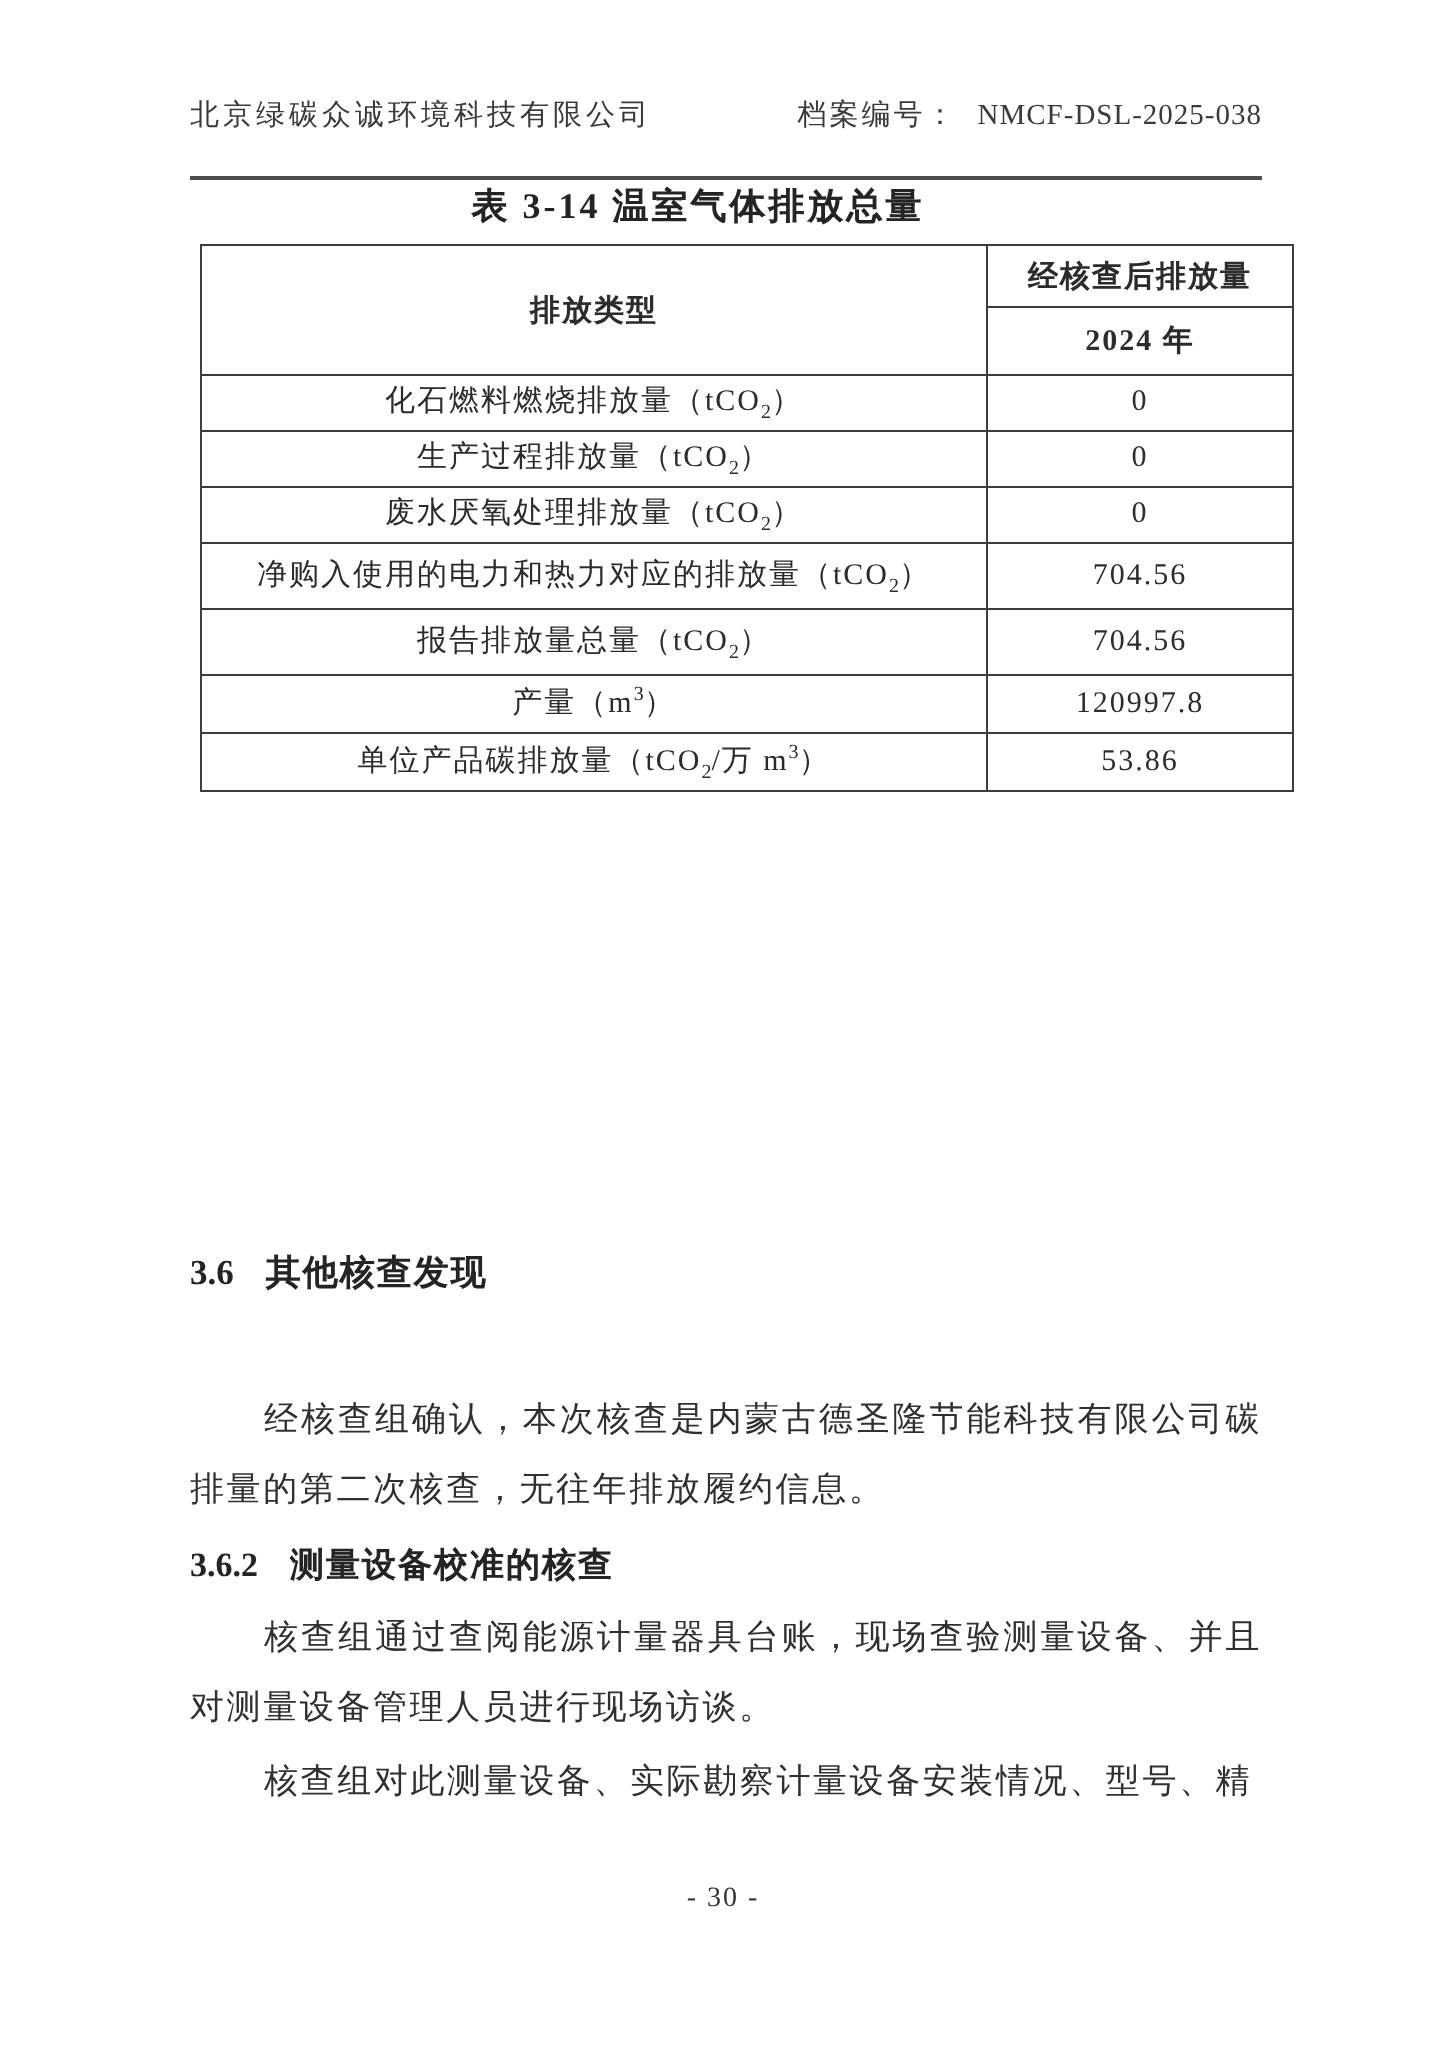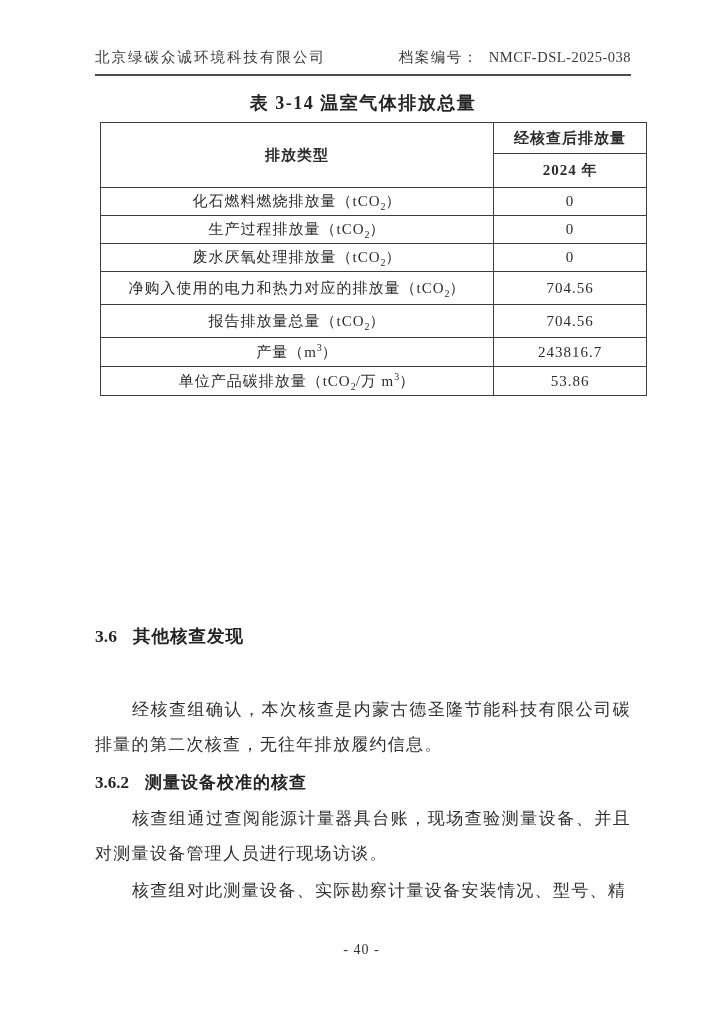--- a/index.html
+++ b/index.html
@@ -10,30 +10,30 @@
     margin:0 auto;
     background:#ffffff;
     color:#2e2e2e;
     font-family:"Liberation Serif","DejaVu Serif",serif;
     overflow:hidden;
   }
   
   .hdr {
     position:absolute; left:95px; top:48px; width:536px;
     display:flex; justify-content:space-between; align-items:flex-end;
-    padding-bottom:7px;
+    padding-bottom:21px;
     border-bottom:2px solid #4d4d4d;
     font-size:14.5px; color:#3a3a3a;
   }
   .hdr .company { letter-spacing:2px; }
   .hdr .fileno-label { letter-spacing:1.5px; }
   .hdr .fileno-value { margin-left:10px; letter-spacing:0.5px;margin-top:22px; }
   
   .tbl-title {
-    position:absolute; left:95px; top:91px; width:536px;
+    position:absolute; left:81px; top:91px; width:536px;
     text-align:center; font-weight:bold; font-size:18px; letter-spacing:1.5px;
     color:#242424;
   }
   
   table.ghg {
     position:absolute; left:100px; top:122px;
     border-collapse:collapse; table-layout:fixed;
   }
   table.ghg td {
     border:1.5px solid #3d3d3d;
@@ -110,21 +110,21 @@
       <tr class="drow-m">
         <td class="c1"><span>净购入使用的电力和热力对应的排放量（tCO</span><sub>2</sub><span></span><sup></sup><span>）</span></td>
         <td class="c2 val">704.56</td>
       </tr>
       <tr class="drow-m">
         <td class="c1"><span>报告排放量总量（tCO</span><sub>2</sub><span></span><sup></sup><span>）</span></td>
         <td class="c2 val">704.56</td>
       </tr>
       <tr class="drow-e">
         <td class="c1"><span>产量（m</span><sub></sub><span></span><sup>3</sup><span>）</span></td>
-        <td class="c2 val">243816.7</td>
+        <td class="c2 val">120997.8</td>
       </tr>
       <tr class="drow-e">
         <td class="c1"><span>单位产品碳排放量（tCO</span><sub>2</sub><span>/万 m</span><sup>3</sup><span>）</span></td>
         <td class="c2 val">53.86</td>
       </tr>
     </tbody>
   </table>
 
 
 
@@ -136,15 +136,15 @@
   <p class="para" style="top:692px;">经核查组确认，本次核查是内蒙古德圣隆节能科技有限公司碳排量的第二次核查，无往年排放履约信息。</p>
 
   <div class="sec-h" style="top:771px; font-size:17px;">
     <span class="num">3.6.2</span><span>测量设备校准的核查</span>
   </div>
 
   <p class="para" style="top:873px;">核查组对此测量设备、实际勘察计量设备安装情况、型号、精</p>
 
   <p class="para" style="top:801px;">核查组通过查阅能源计量器具台账，现场查验测量设备、并且对测量设备管理人员进行现场访谈。</p>
 
-  <div class="footer">- 40 -</div>
+  <div class="footer">- 30 -</div>
 
 </div>
 
 </body></html>

